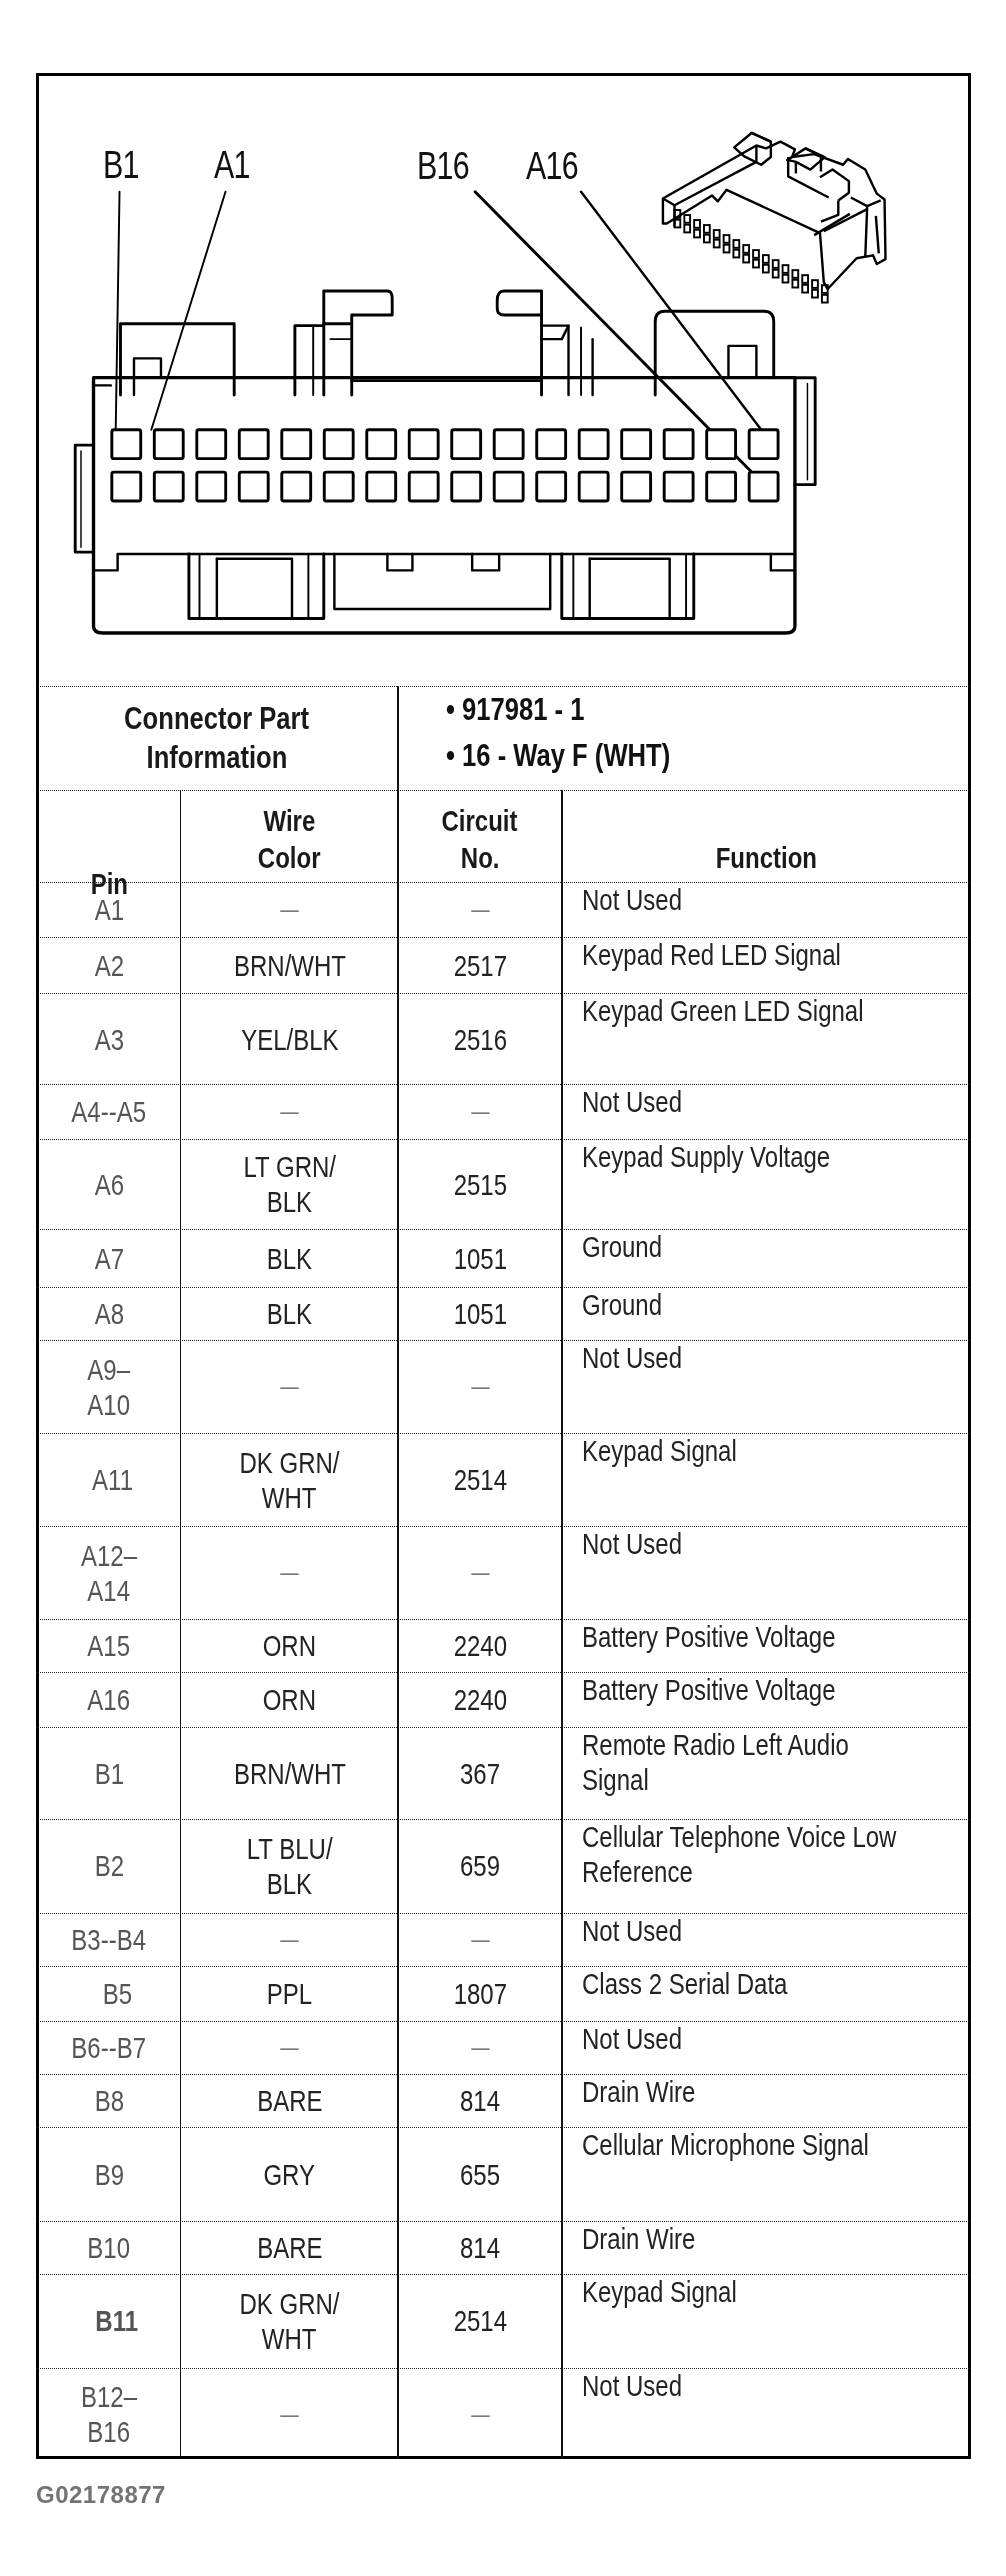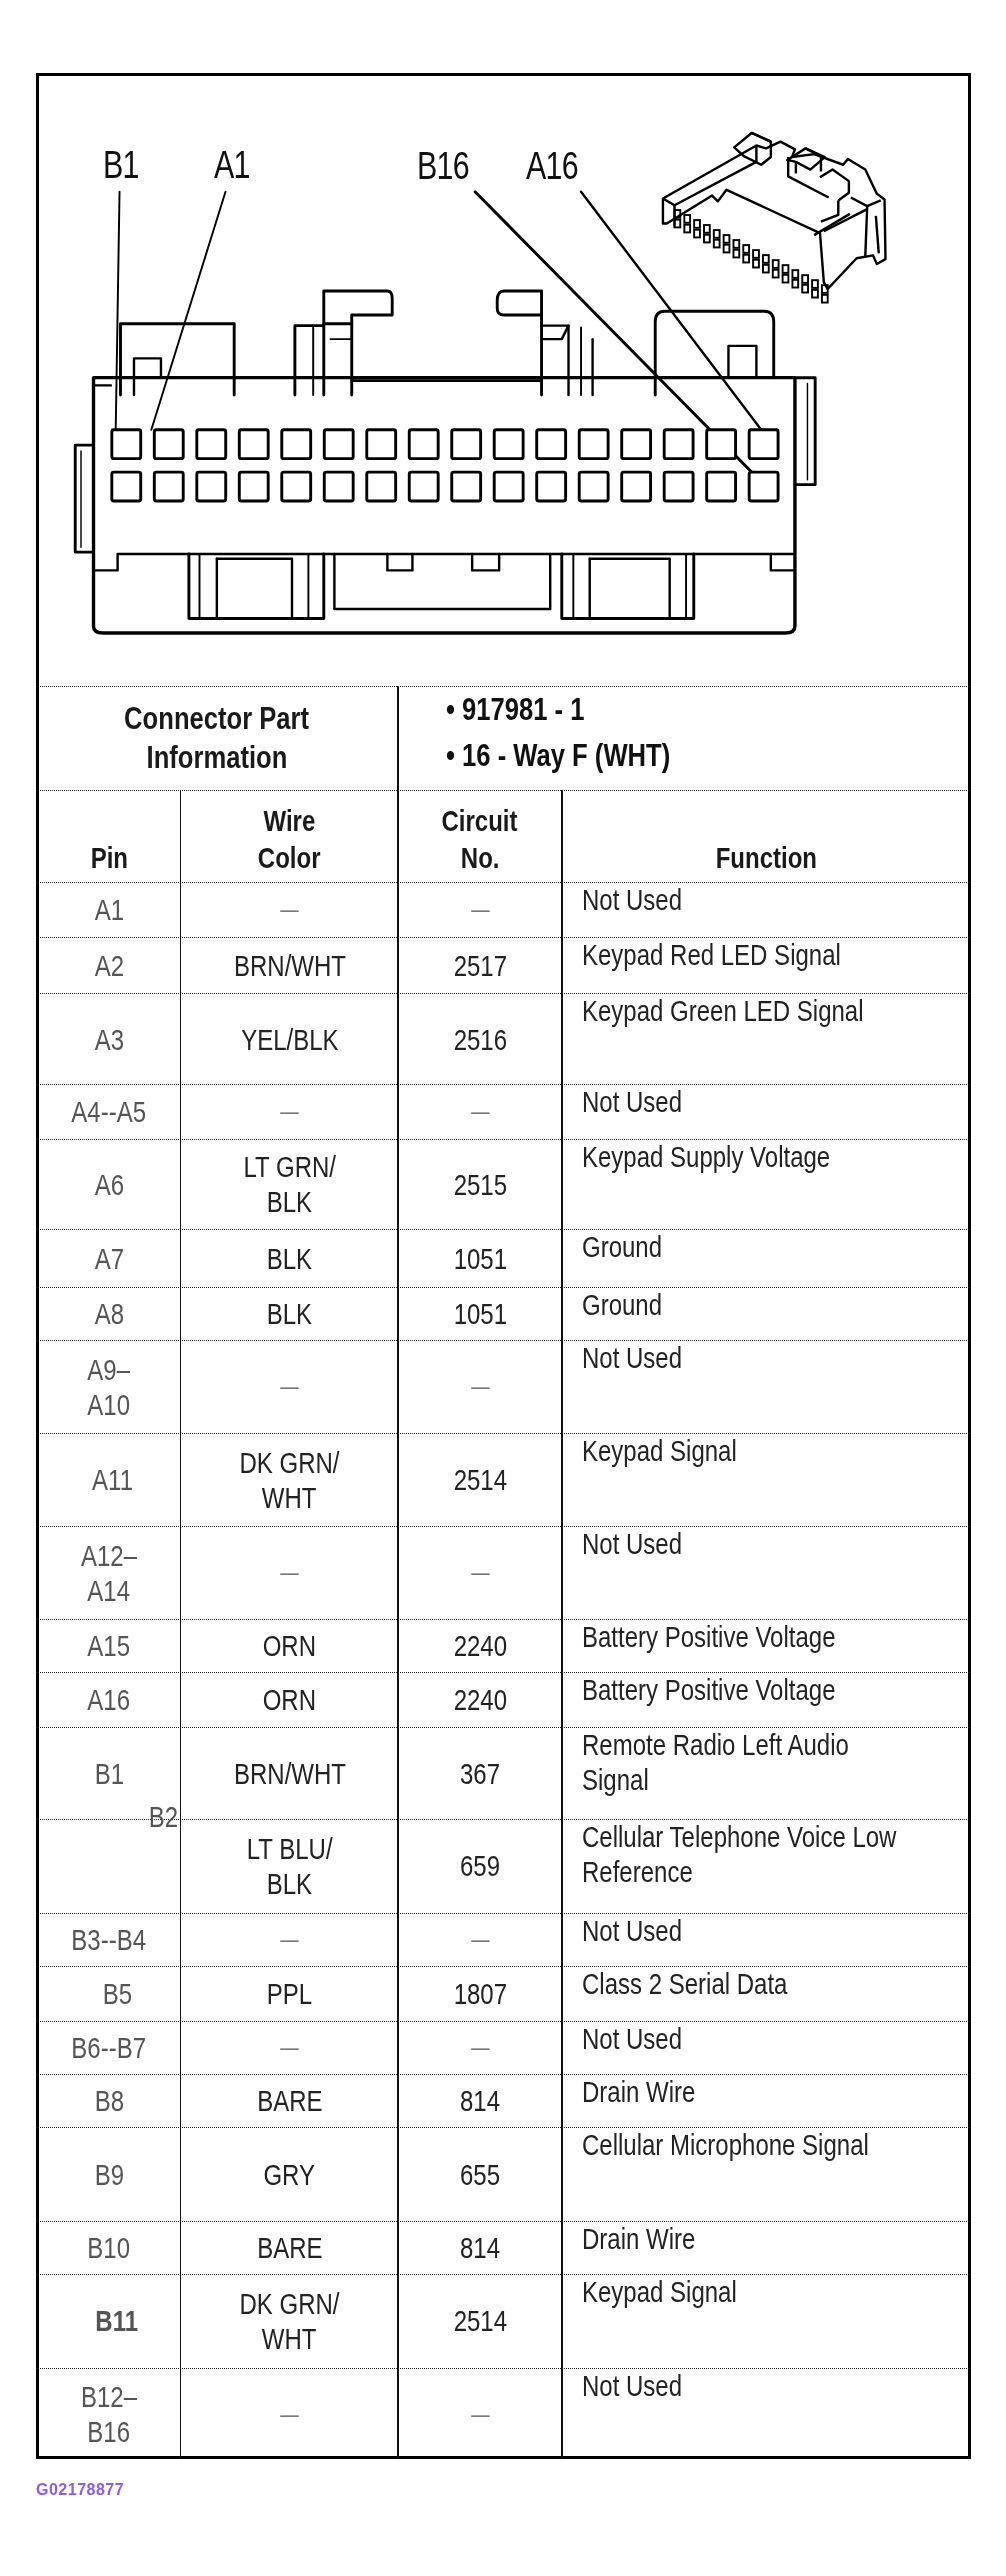--- a/index.html
+++ b/index.html
@@ -21,21 +21,21 @@
   .cpi { font-weight: bold; font-size: 32px; line-height: 39px; color: #1a1a1a; }
   .cpi-val { justify-content: flex-start; padding-left: 48px; flex-direction: column; align-items: flex-start;
              font-weight: bold; font-size: 32px; line-height: 46px; text-align: center; }
   .cpi-val .narrow { transform-origin: left center; }
   .hdr { font-weight: bold; font-size: 30px; line-height: 37px; color: #1a1a1a; flex-direction: column; justify-content: flex-end; padding-bottom: 5.8px; }
   .txt { font-size: 30px; line-height: 35px; color: #222; flex-direction: column; }
   .pin { color: #555; }
   .func { justify-content: flex-start; text-align: left; padding-left: 19px; align-items: center; margin-left: 18px; }
   .func .narrow { transform-origin: left center; white-space: normal; }
   .dash { color: #777; font-size: 23px; }
-  .footer { position: absolute; left: 36px; top: 2481px; font-weight: bold; font-size: 16px; color: #8b5cf6; letter-spacing: 0.5px; }
+  .footer { position: absolute; left: 36px; top: 2481px; font-weight: bold; font-size: 24px; color: #737373; letter-spacing: 0.5px; }
 </style>
 </head>
 <body>
 
 <div class="frame"></div>
 
 <div class="diagram">
   <svg width="1006" height="686" viewBox="0 0 1044 712">
     <g fill="none" stroke="#000" stroke-linejoin="round" stroke-linecap="round">
 
@@ -218,21 +218,21 @@
     <div class="vline" style="left:180px;top:790px;height:1669px;border-left-width:1.9px;"></div>
     <div class="vline" style="left:561px;top:790px;height:1669px;"></div>
     <div class="cell cpi" style="left: 36px; top: 686px; width: 362px; height: 104px; flex-direction: column;">
       <span class="narrow">Connector Part</span>
       <span class="narrow">Information</span>
     </div>
     <div class="cell cpi-val" style="left:398px;top:686px;width:572px;height:104px;">
       <span class="narrow">• 917981 - 1</span>
       <span class="narrow">• 16 - Way F (WHT)</span>
     </div>
-    <div class="cell hdr" style="left:36px;top:790px;width:146px;height:92px;">
+    <div class="cell hdr" style="left:36px;top:816px;width:146px;height:92px;">
       <span class="narrow">Pin</span>
     </div>
     <div class="cell hdr" style="left:181px;top:790px;width:217px;height:92px;">
       <span class="narrow">Wire</span>
       <span class="narrow">Color</span>
     </div>
     <div class="cell hdr" style="left:398px;top:790px;width:164px;height:92px;">
       <span class="narrow">Circuit</span>
       <span class="narrow">No.</span>
     </div>
@@ -392,21 +392,21 @@
     </div>
     <div class="cell txt" style="left:181px;top:1727px;width:217px;height:93px;">
       <span class="narrow">BRN/WHT</span>
     </div>
     <div class="cell txt" style="left:398px;top:1727px;width:164px;height:93px;">
       <span class="narrow">367</span>
     </div>
     <div class="cell txt func" style="left:562px;top:1727px;width:409px;height:93px;">
       <span class="narrow" style="width: 424px; text-align: left;">Remote Radio Left Audio Signal</span>
     </div>
-    <div class="cell txt pin" style="left:36px;top:1770px;width:146px;height:93px;align-items:flex-end;">
+    <div class="cell txt pin" style="left:36px;top:1819px;width:146px;height:93px;">
       <span class="narrow">B2</span>
     </div>
     <div class="cell txt" style="left:181px;top:1819px;width:217px;height:93px;">
       <span class="narrow">LT BLU/</span>
       <span class="narrow">BLK</span>
     </div>
     <div class="cell txt" style="left:398px;top:1819px;width:164px;height:93px;">
       <span class="narrow">659</span>
     </div>
     <div class="cell txt func" style="left:562px;top:1819px;width:409px;height:93px;">

